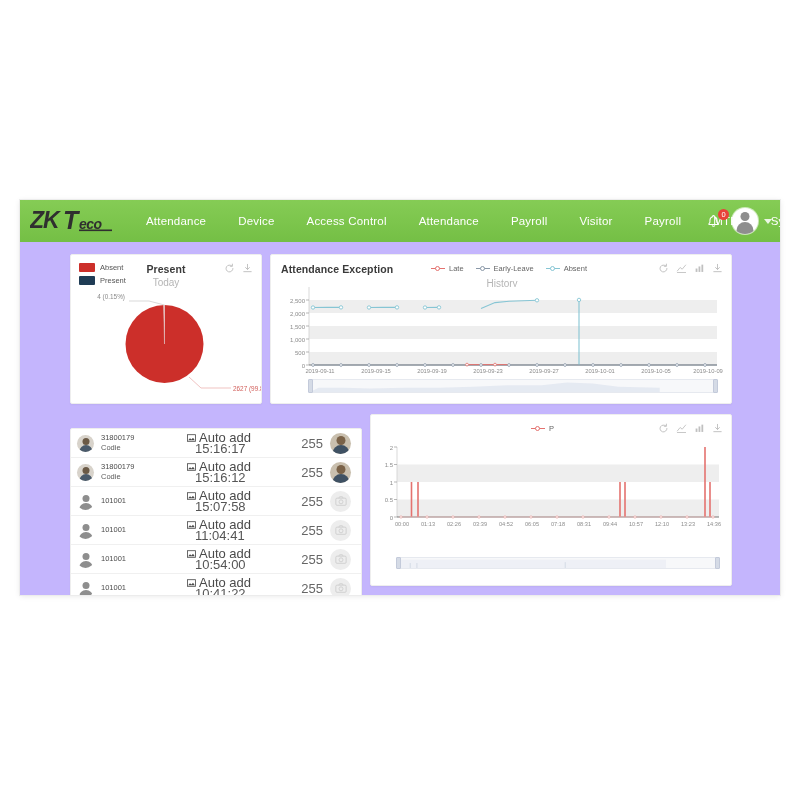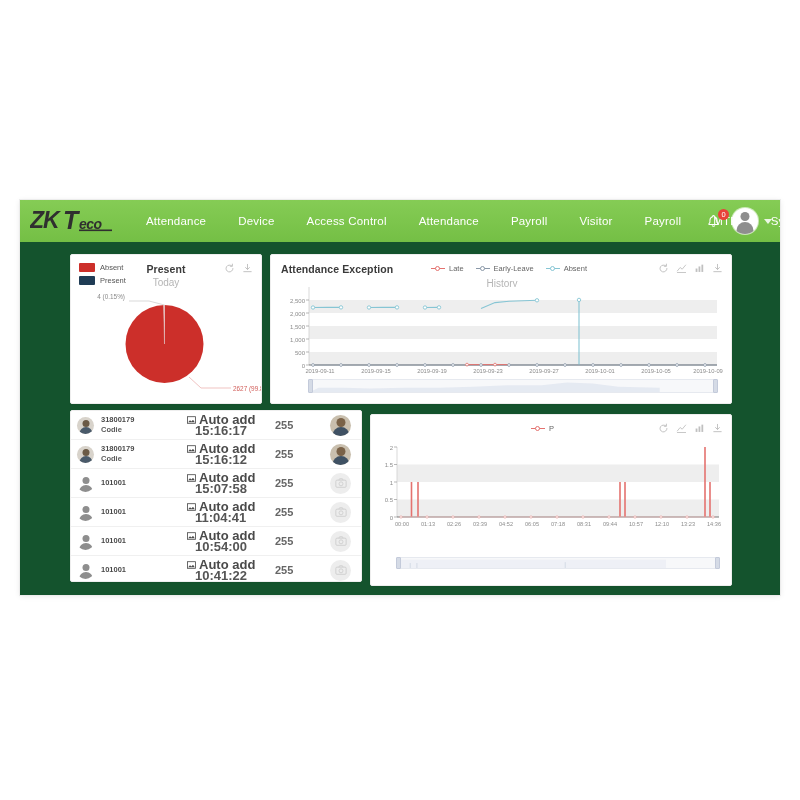--- a/index.html
+++ b/index.html
@@ -47,30 +47,30 @@
   }
   .avatar{
     width:26px;height:26px;border-radius:50%;background:#ffffff;overflow:hidden;position:relative;
     cursor:pointer;box-shadow:0 0 0 1px rgba(255,255,255,.6);
   }
   .avatar .head{position:absolute;left:50%;top:4px;transform:translateX(-50%);width:9px;height:9px;border-radius:50%;background:#8e8e8e;}
   .avatar .body{position:absolute;left:50%;top:14px;transform:translateX(-50%);width:17px;height:13px;border-radius:9px 9px 0 0;background:#8e8e8e;}
   .caret{width:0;height:0;border-left:4px solid transparent;border-right:4px solid transparent;border-top:5px solid rgba(255,255,255,.85);cursor:pointer;}
 
   
-  .content{position:relative;width:100%;height:353px;background:#14532d;}
+  .content{position:relative;width:100%;height:353px;background:#c4b5fd;}
 
   .card{
     position:absolute;background:#ffffff;border:1px solid #eeeeee;border-radius:2px;
     box-shadow:0 1px 2px rgba(0,0,0,.045);overflow:hidden;
   }
   
   .card-present  {left:50px; top:12px;  width:190px;height:148px;}
   .card-exception{left:250px;top:12px;  width:460px;height:148px;}
-  .card-list     {left:50px; top:168px; width:290px;height:170px;font-weight:bold;}
+  .card-list     {left:50px; top:186px; width:290px;height:170px;}
   .card-monitor  {left:350px;top:172px; width:360px;height:170px;}
 
   .card-title{
     font-size:10.5px;font-weight:bold;color:#3a3a3a;letter-spacing:.1px;
   }
   .card-sub{font-size:10px;color:#b5b5b5;text-align:center;}
 
   .tools{position:absolute;display:flex;gap:7px;align-items:center;}
   .tools .tic{width:11px;height:11px;cursor:pointer;opacity:.62;}
 
@@ -102,21 +102,21 @@
   .ava.photo .ph-b{position:absolute;left:50%;top:10px;transform:translateX(-50%);width:13px;height:9px;border-radius:7px 7px 0 0;background:#4a5a6a;}
   .ava.blank{background:transparent;}
   .ava.blank .bh{position:absolute;left:50%;top:2px;transform:translateX(-50%);width:7px;height:7px;border-radius:50%;background:#8e8e8e;}
   .ava.blank .bb{position:absolute;left:50%;top:10px;transform:translateX(-50%);width:14px;height:8px;border-radius:7px 7px 0 0;background:#8e8e8e;}
 
   .c-id{width:86px;flex:none;font-size:7.5px;color:#4a4a4a;line-height:10px;}
   .c-id .nm{color:#5a5a5a;}
   .c-ev{width:88px;flex:none;font-size:13px;color:#4a4a4a;line-height:11px;}
   .c-ev .evl{display:flex;align-items:center;gap:3px;}
   .c-ev .tm{display:block;text-align:left;padding-left:8px;color:#555;}
-  .c-num{width:48px;flex:none;text-align:left;font-size:11px;color:#666;}
+  .c-num{width:48px;flex:none;text-align:right;font-size:13px;color:#666;}
   .c-thumb{flex:1;display:flex;justify-content:flex-end;padding-right:4px;}
   .thumb{width:21px;height:21px;border-radius:50%;overflow:hidden;position:relative;}
   .thumb.photo{background:#c9bfae;}
   .thumb.photo .th-h{position:absolute;left:50%;top:3px;transform:translateX(-50%);width:9px;height:9px;border-radius:50%;background:#7a6248;}
   .thumb.photo .th-b{position:absolute;left:50%;top:12px;transform:translateX(-50%);width:17px;height:11px;border-radius:9px 9px 0 0;background:#3f5163;}
   .thumb.empty{background:#ededed;display:flex;align-items:center;justify-content:center;}
 
   .img-ic{width:9px;height:8px;flex:none;}
 
   

